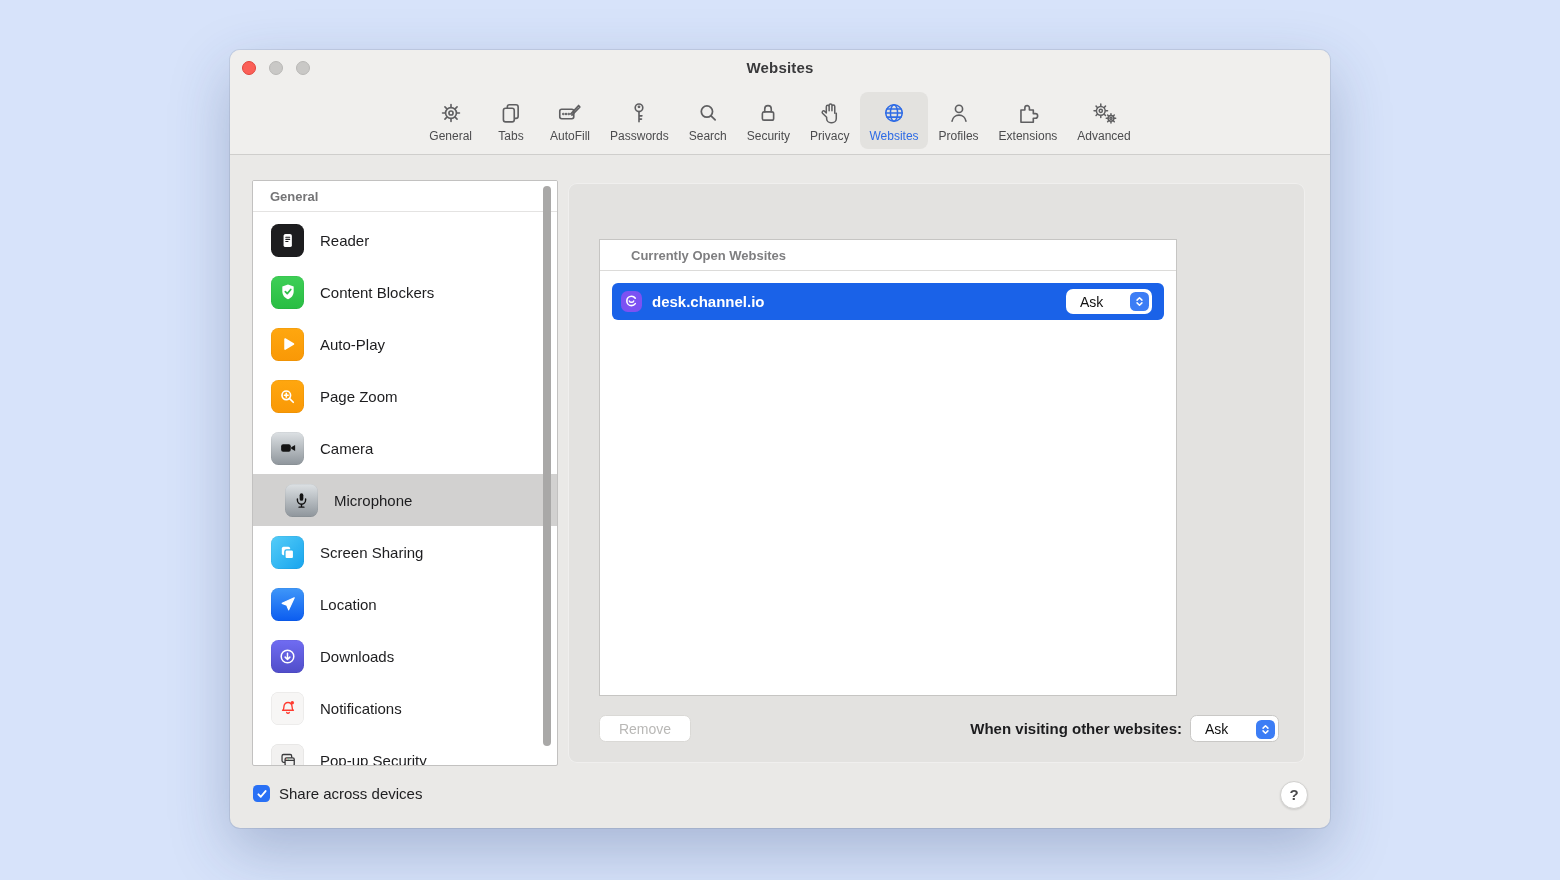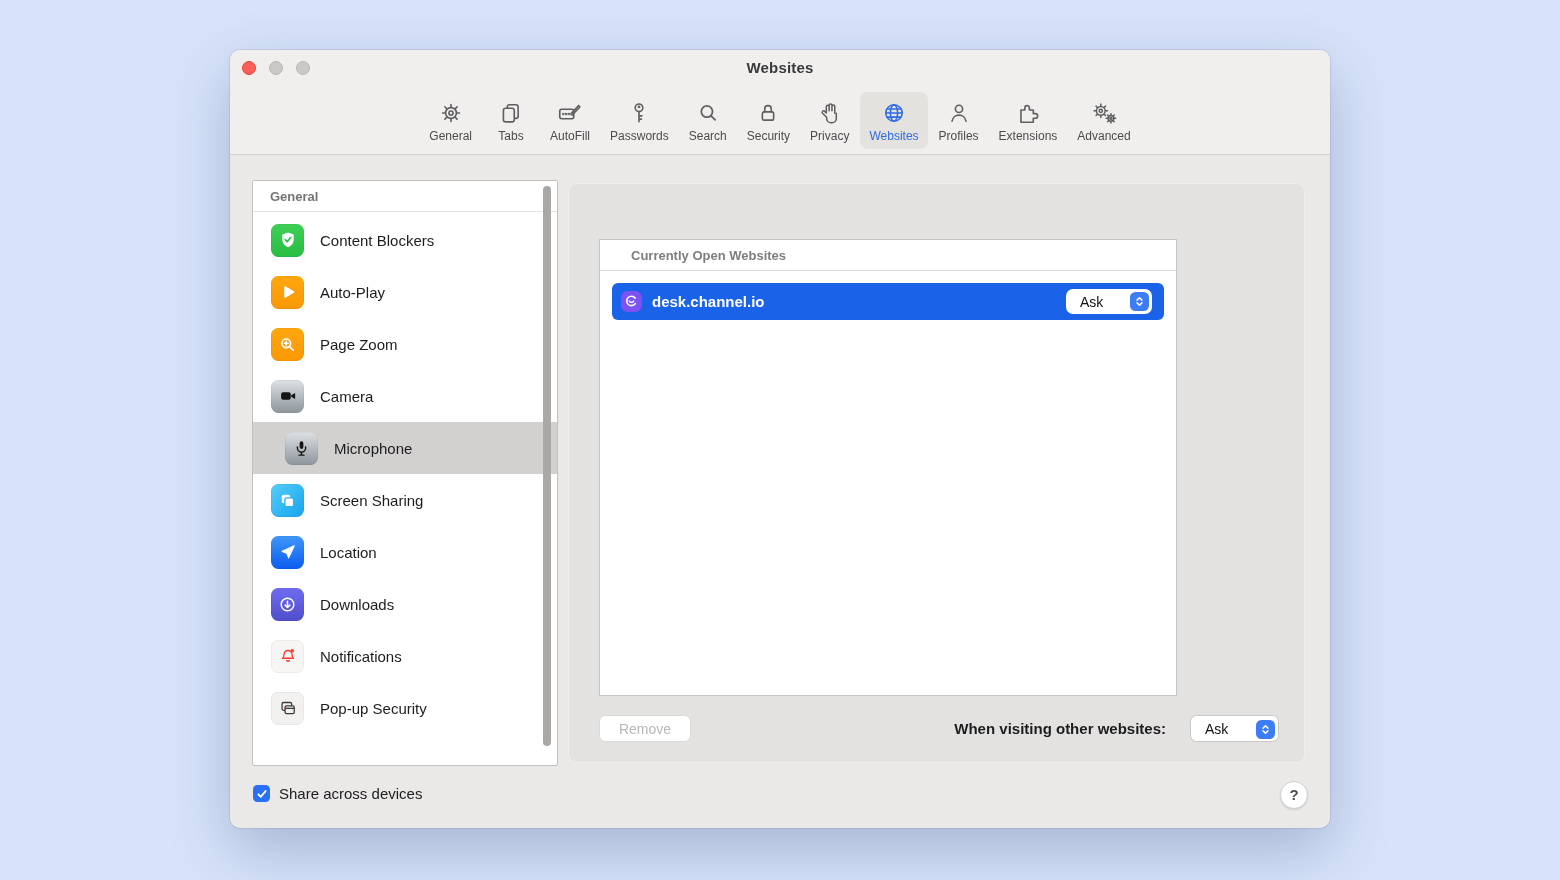--- a/index.html
+++ b/index.html
@@ -109,21 +109,21 @@
     position:absolute; right:3px; top:3px; width:19px; height:19px; border-radius:5.5px;
     display:flex; align-items:center; justify-content:center;
   }
   .panel-footer-left { position:absolute; left:31px; top:532px; }
   .btn-remove {
     width:92px; height:27px; border-radius:6.5px; background:#ffffff;
     border:1px solid #dad9d6; font-size:14px; color:#b9b8b6;
     font-family:inherit;
   }
   .panel-footer-right {
-    position:absolute; right:26px; top:532px; display:flex; align-items:center; gap:24px;
+    position:absolute; right:26px; top:532px; display:flex; align-items:center; gap:8px;
   }
   .other-label { font-size:15px; color:#1d1d1f; font-weight:bold; }
   .footer-select {
     position:relative; width:89px; height:27px; background:#fff; border-radius:6.5px;
     border:1px solid #c9c8c6; display:flex; align-items:center;
   }
   .footer-select .sel-value { font-size:14px; color:#111; padding-left:14px; }
   .footer-select .stepper { right:3px; top:3.5px; }
 
   
@@ -268,20 +268,31 @@
           <span class="tab-label">Advanced</span>
         </div>
       </div>
   </div>
 
   <div class="content">
 
     <div class="sidebar">
       <div class="sidebar-header">General</div>
       <div class="side-list">
+          <div class="side-item">
+            <span class="app-icon" style="background:#1d1d1f">
+              <svg width="21" height="21" viewBox="0 0 24 24">
+                <rect x="7.5" y="4.5" width="9.5" height="15" rx="2.2" fill="#fff"></rect>
+                <g stroke="#1d1d1f" stroke-width="1.2" stroke-linecap="round">
+                  <path d="M10 8.2 h4.5 M10 10.7 h4.5 M10 13.2 h2.6"></path>
+                </g>
+              </svg>
+            </span>
+            <span class="side-label">Reader</span>
+          </div>
           <div class="side-item">
             <span class="app-icon" style="background:linear-gradient(180deg,#3ecf56,#28bd43)">
               <svg width="22" height="22" viewBox="0 0 24 24">
                 <path d="M12 3.8 l6.2 2.1 v5.2 c0 4.6-2.8 7.4-6.2 8.8 C8.6 18.5 5.8 15.7 5.8 11.1 V5.9 z" fill="#fff"></path>
                 <path d="M9.1 11.6 l2.1 2.1 3.8-4.4" stroke="#2fbf49" stroke-width="1.9" fill="none" stroke-linecap="round" stroke-linejoin="round"></path>
               </svg>
             </span>
             <span class="side-label">Content Blockers</span>
           </div>
           <div class="side-item">

